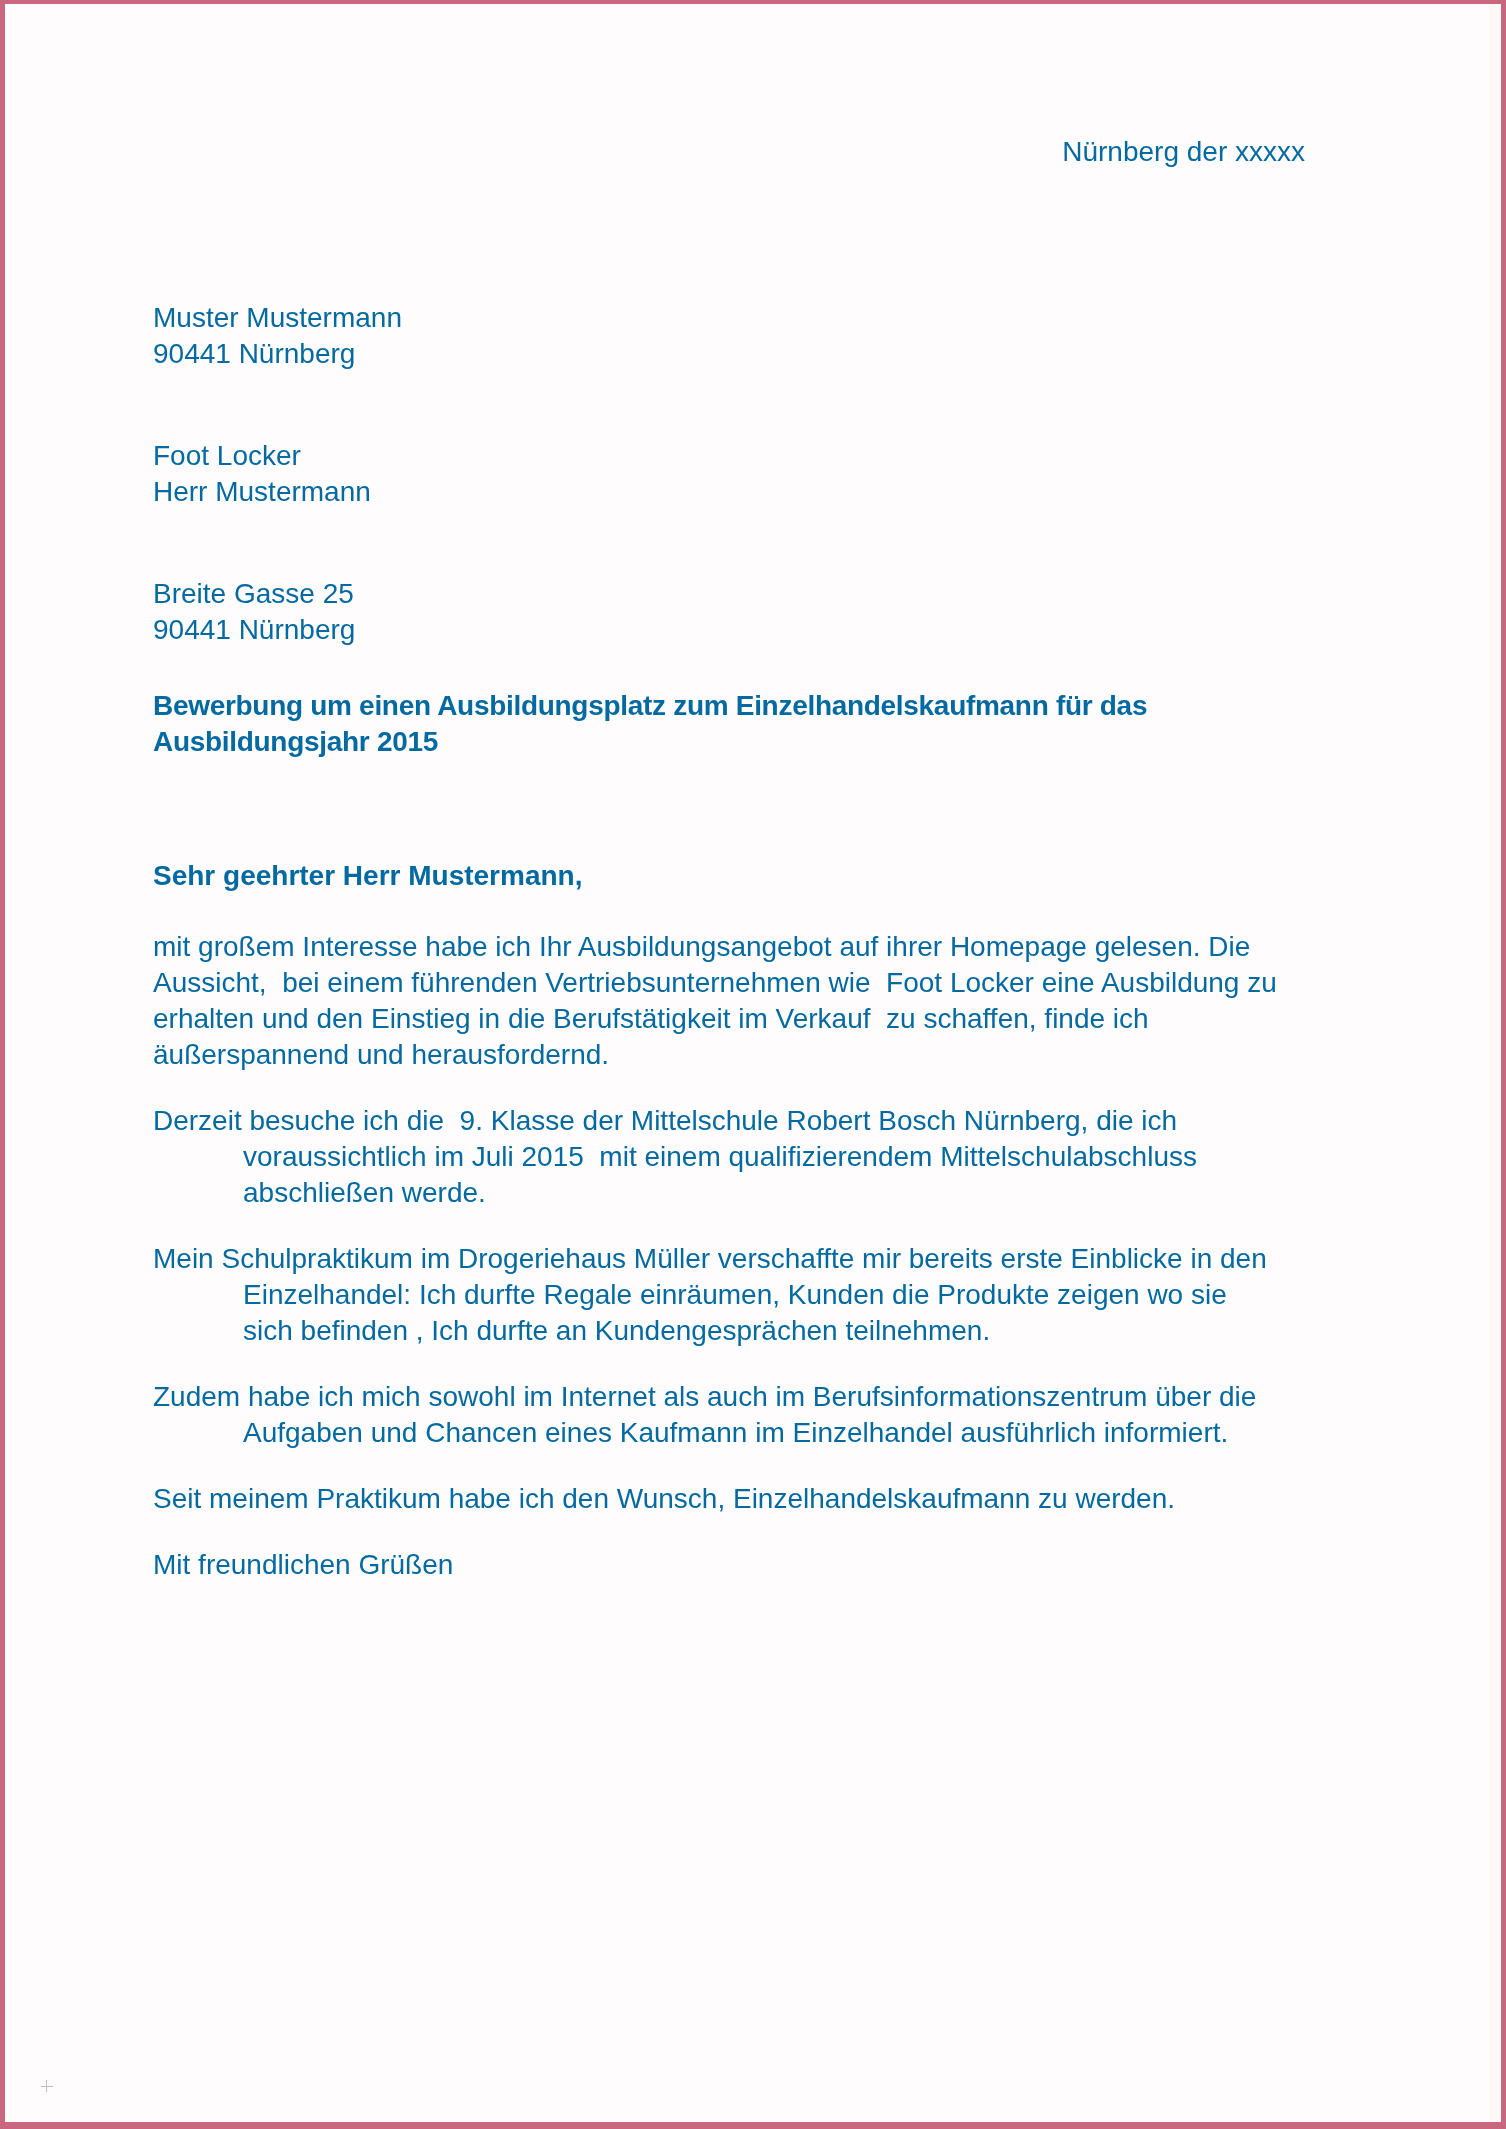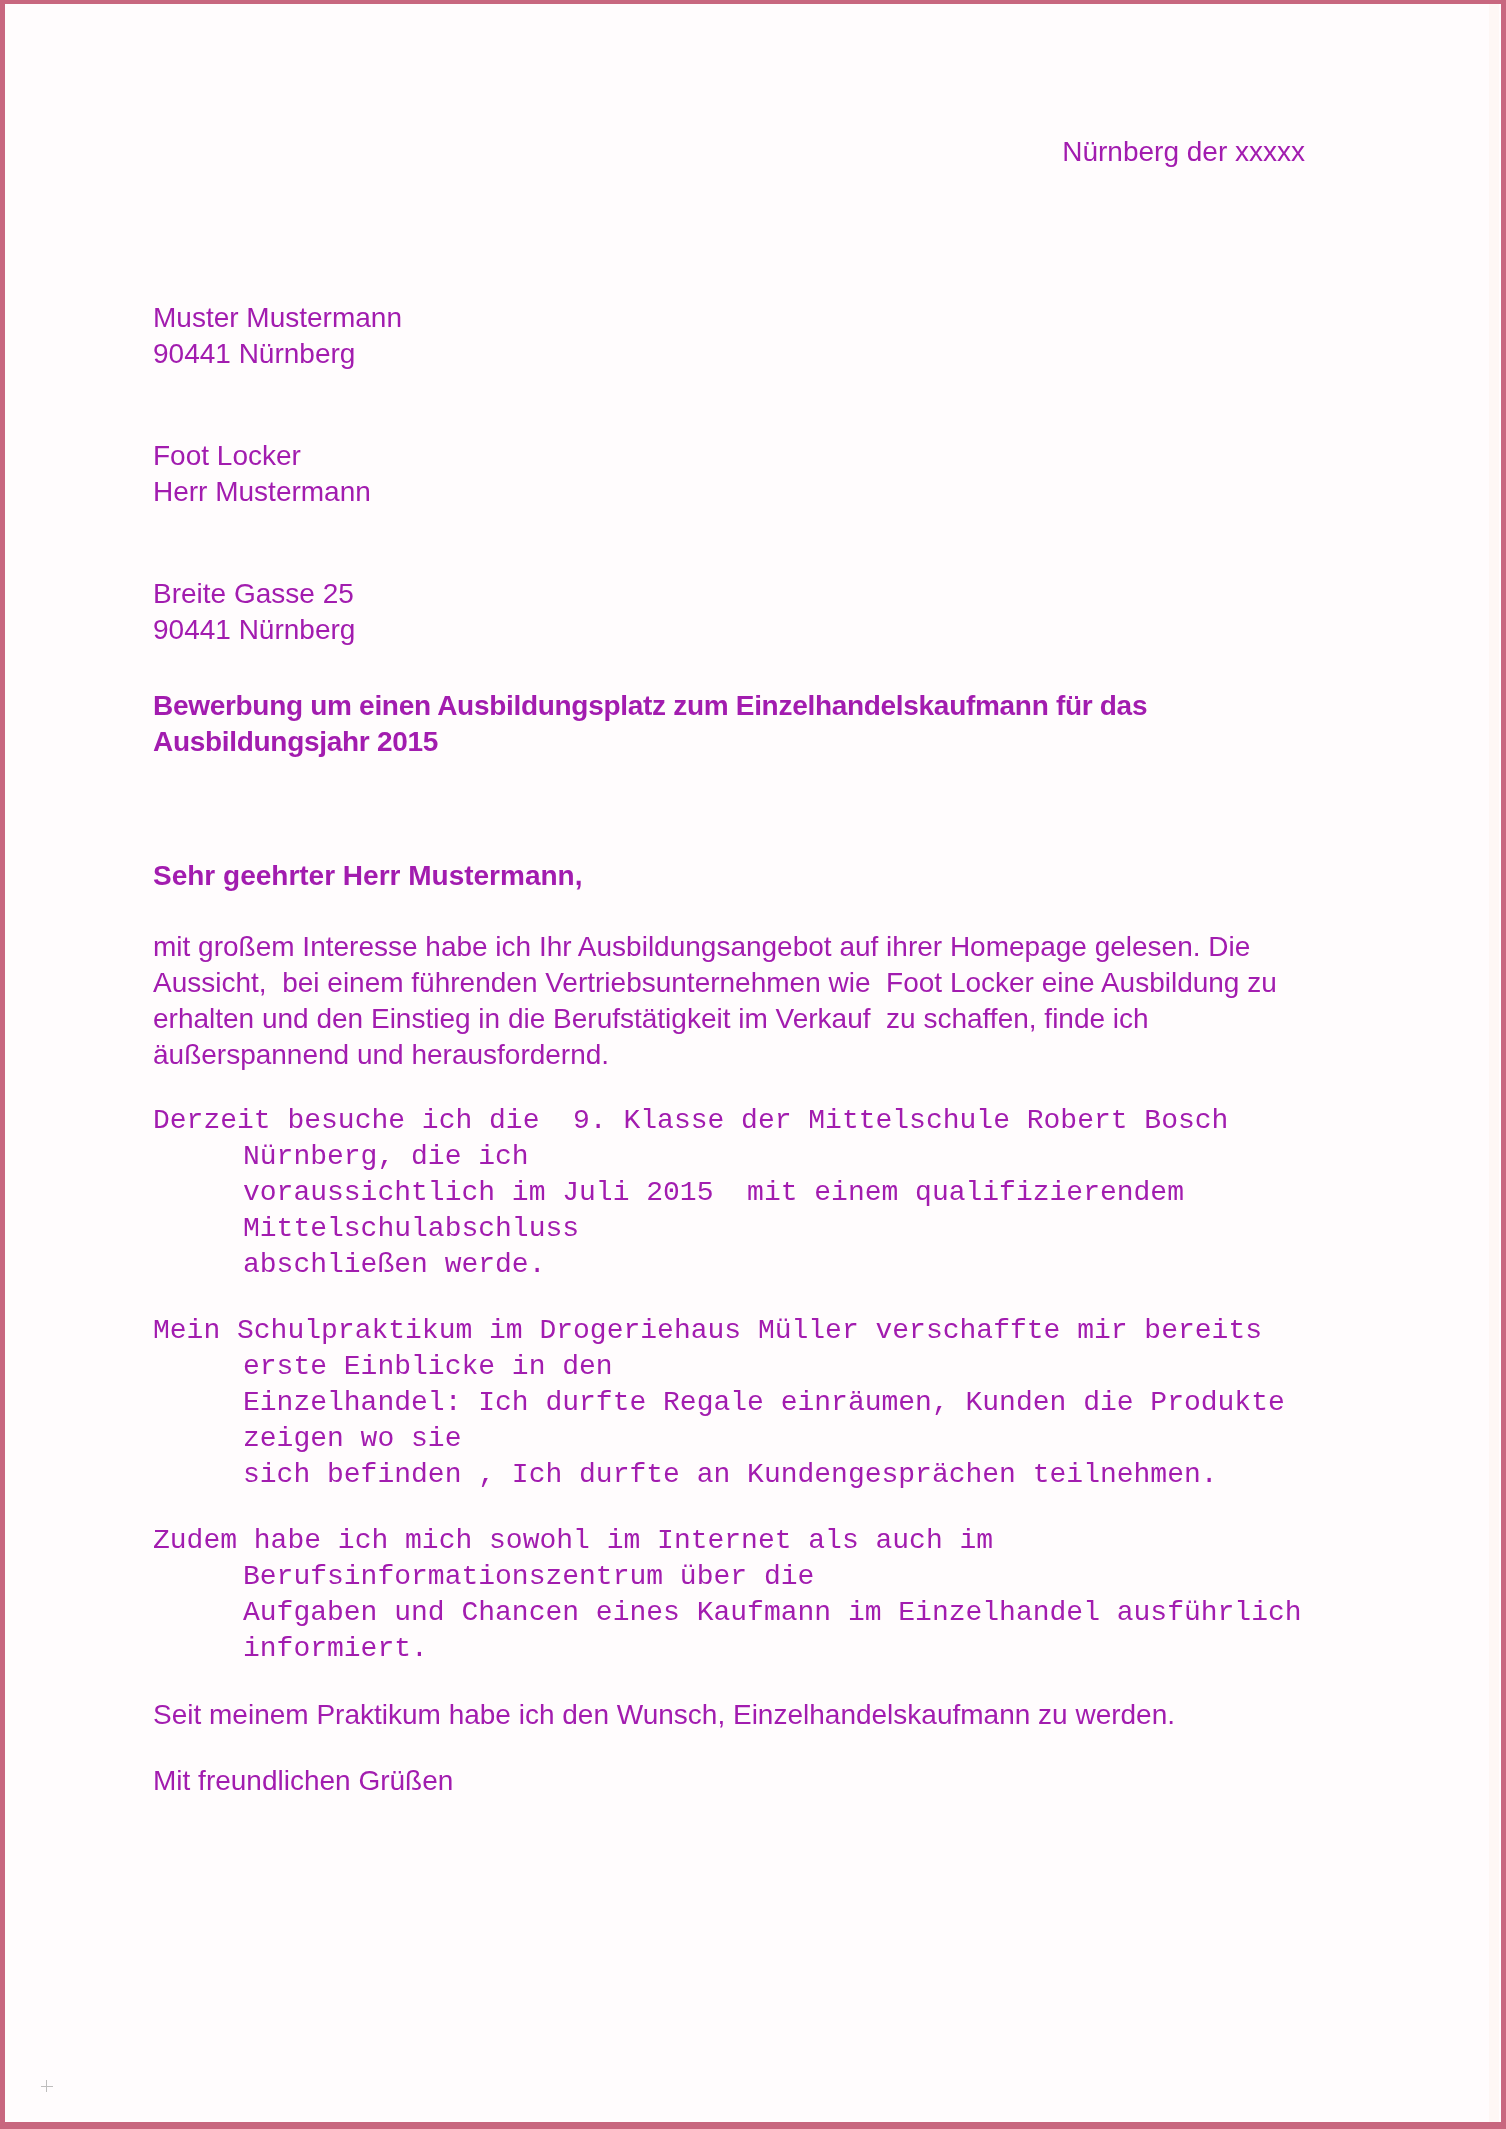--- a/index.html
+++ b/index.html
@@ -16,21 +16,21 @@
     box-sizing: border-box;
     width: 1506px;
     height: 2129px;
     background: #fffcfd;
     border: solid #c8677f;
     border-width: 4px 5px 7px 5px;
     padding: 0 170px 0 148px;
     font-family: "Liberation Sans", sans-serif;
     font-size: 28px;
     line-height: 36px;
-    color: #a21caf;
+    color: #0369a1;
     overflow: hidden;
   }
   
   .page::after {
     content: "";
     position: absolute;
     top: 0;
     bottom: 0;
     right: 2px;
     width: 10px;
@@ -52,21 +52,20 @@
   }
   .salutation { margin-top: 98px; font-weight: bold; }
   .body-text { margin-top: 35px; }
   .para {
     white-space: pre-wrap;
     margin: 0 0 30px 0;
   }
   .hang {
     padding-left: 90px;
     text-indent: -90px;
-    font-family: Liberation Mono, monospace;
   }
   .closing { }
   .artifact {
     position: absolute;
     left: 36px;
     top: 2076px;
     width: 12px;
     height: 12px;
     opacity: 0.55;
     pointer-events: none;

